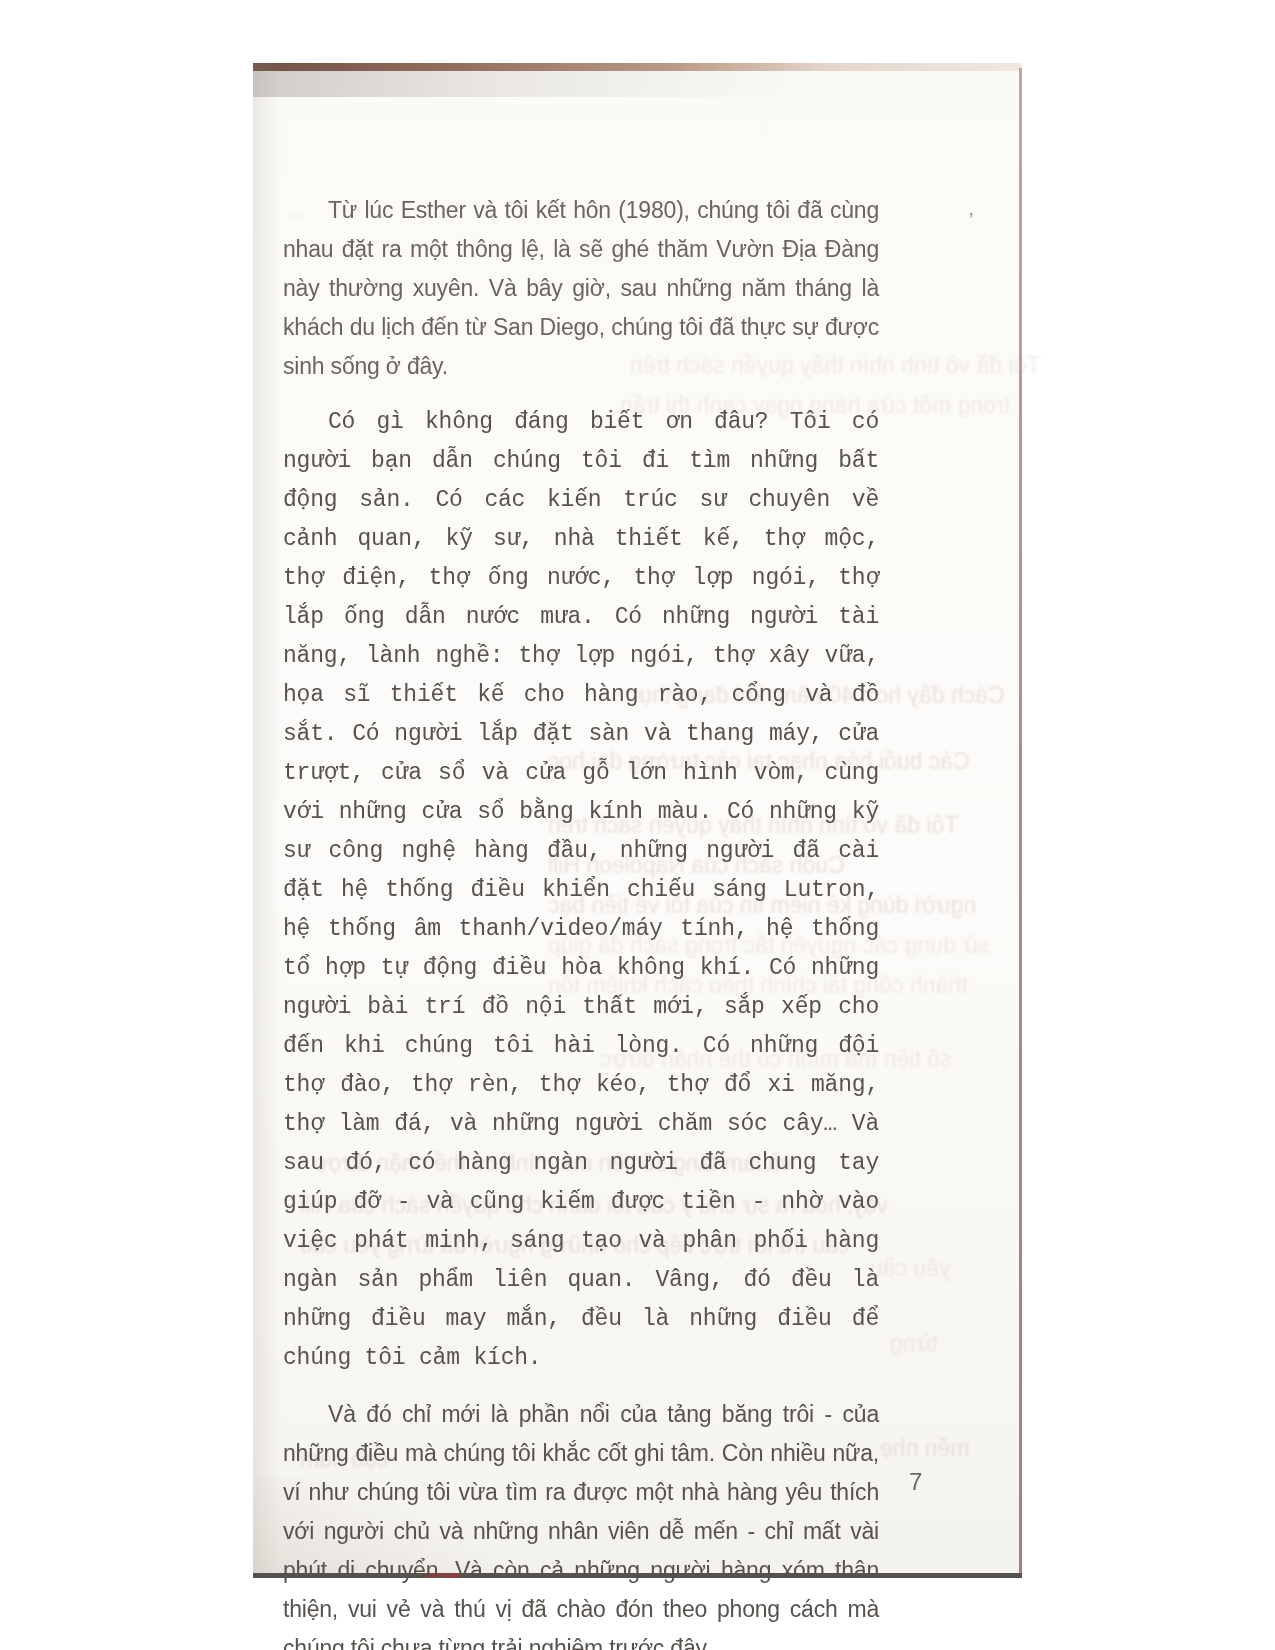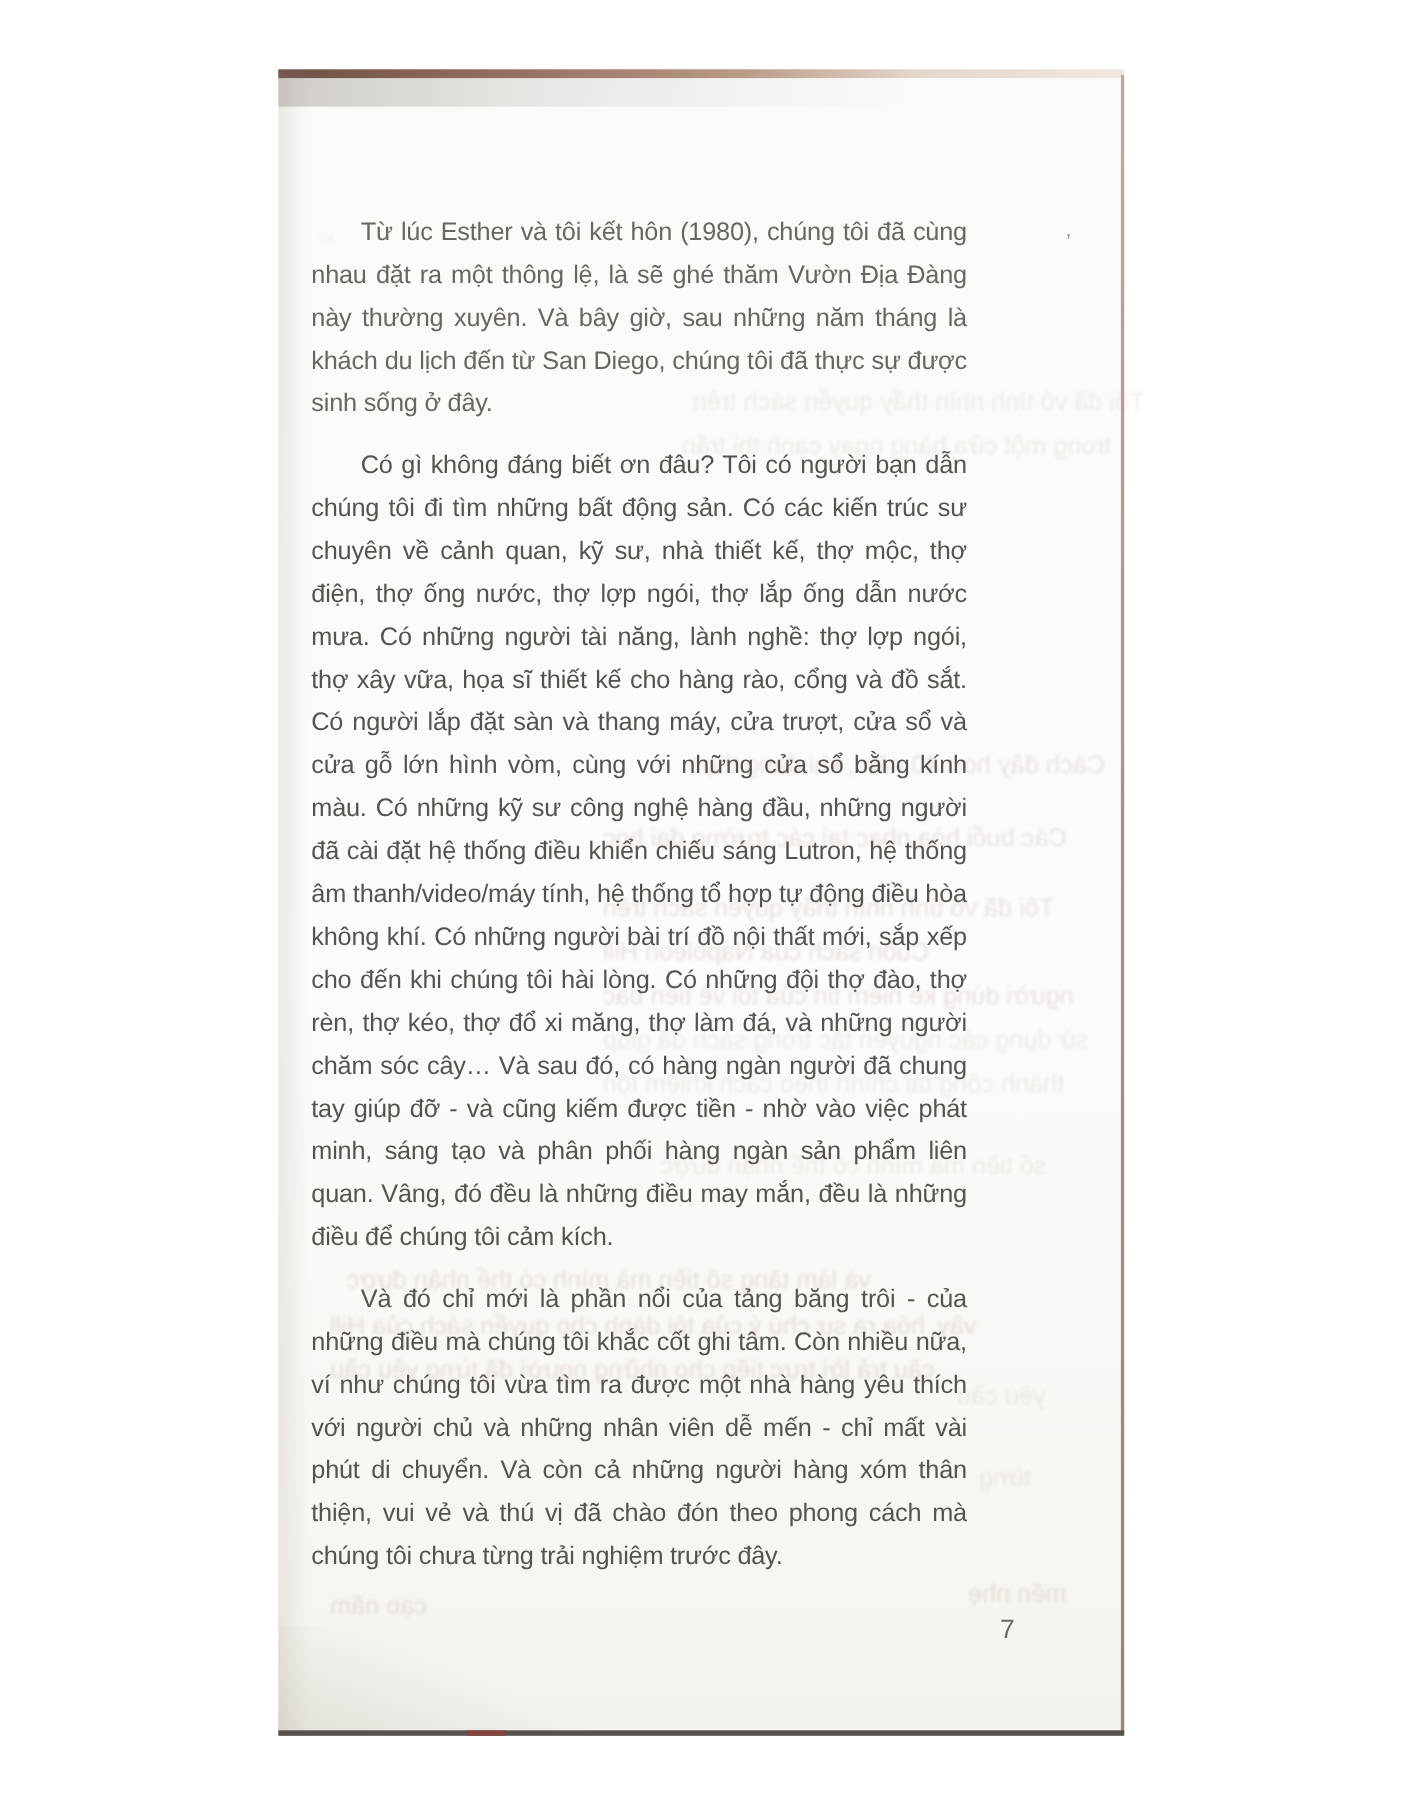--- a/index.html
+++ b/index.html
@@ -60,21 +60,21 @@
     width: 596px;
     color: #57524d;
     font-size: 23px;
     line-height: 39px;
     letter-spacing: -0.2px;
     text-align: justify;
   }
   .text-block p { margin: 0; text-indent: 45px; }
   .text-block p + p { margin-top: 17px; }
   .text-block p.soft { color: #6b655f; filter: blur(0.35px); }
-  .text-block p.soft2 { filter: blur(0.15px); }
+  .text-block p.soft2 { filter: blur(0.15px); font-family: Liberation Mono, monospace; }
   
   .page-number {
     position: absolute;
     left: 656px;
     top: 1405px;
     font-size: 24px;
     color: #6d6a66;
     filter: blur(0.2px);
   }
   

